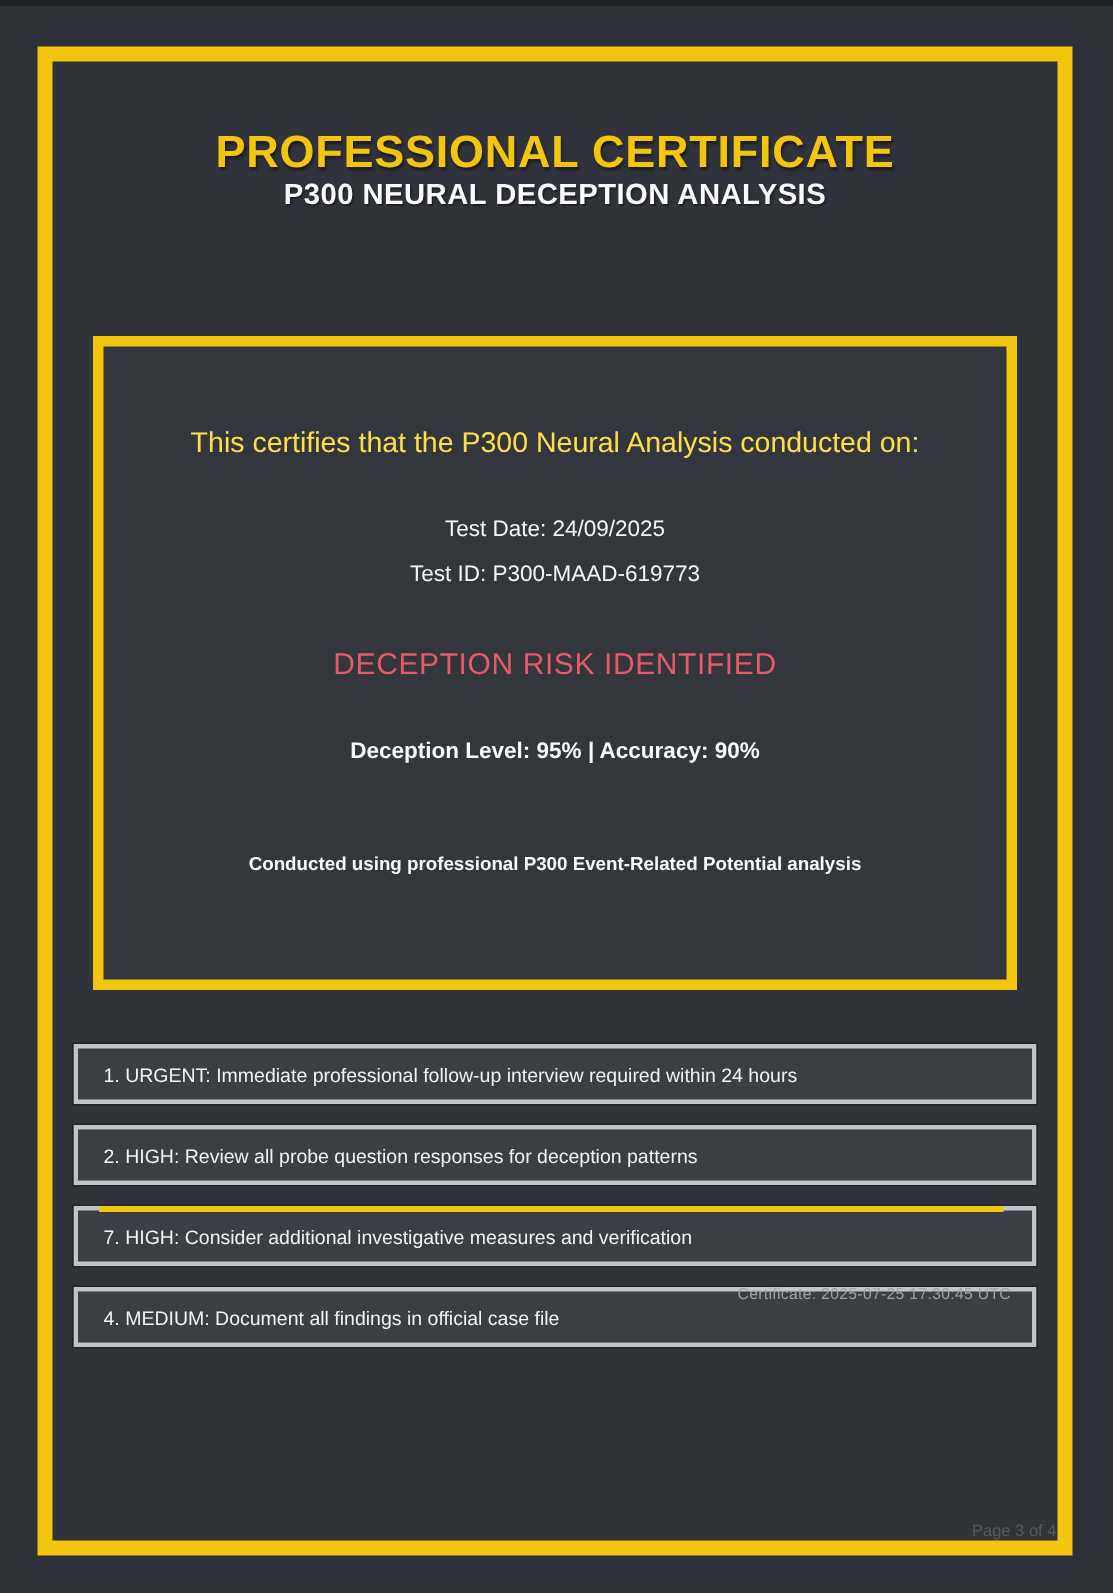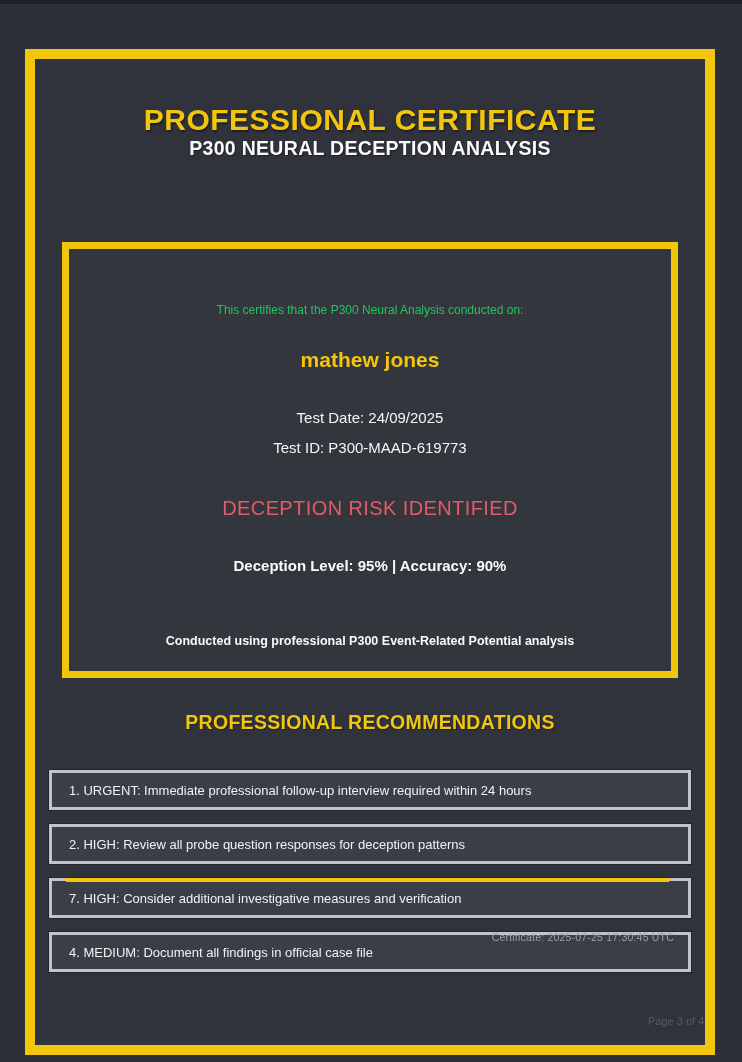--- a/index.html
+++ b/index.html
@@ -5,38 +5,38 @@
   html,body{margin:0;padding:0;}
   body{
     width:742px;height:1062px;overflow:hidden;
     background:#2b2d35;
     font-family:"Liberation Sans", sans-serif;
     -webkit-font-smoothing:antialiased;
   }
   .page{position:relative;width:742px;height:1062px;background:#2e3039;}
   .top-strip{position:absolute;top:0;left:0;width:742px;height:4px;background:#1d1f26;}
   .frame{
-    position:absolute;left:25px;top:49px;width:690px;height:1006px;
+    position:absolute;left:25px;top:31px;width:690px;height:1006px;
     box-sizing:border-box;border:10px solid var(--yellow);
     background:#31333c;text-align:center;
   }
   h1.title{
     margin:44px 0 0 0;font-size:30px;font-weight:bold;color:var(--yellow);
     letter-spacing:.5px;text-shadow:1px 2px 2px rgba(0,0,0,.45);
   }
   .subtitle{
     font-size:19.5px;font-weight:bold;color:#fafafa;
     letter-spacing:.3px;text-shadow:1px 1px 1px rgba(0,0,0,.4);
   }
   .result-box{
     box-sizing:border-box;width:616px;height:436px;margin:82px auto 0 auto;
     border:7px solid var(--yellow);background:#34363e;
     padding-top:54px;text-align:center;
   }
-  .intro{margin:0;font-size:12px;color:#22c55e;}
+  .intro{margin:0;font-size:19px;color:#fde047;}
   .name{margin-top:31px;font-size:21px;font-weight:bold;color:var(--yellow);}
   .meta{margin:0;font-size:15px;color:#f5f5f7;}
   .meta.date{margin-top:37px;}
   .meta.id{margin-top:13px;}
   .risk{
     margin-top:41px;font-size:20px;font-weight:normal;color:var(--red);
     letter-spacing:.4px;
   }
   .metrics{margin:37px 0 0 0;font-size:15px;font-weight:bold;color:#fafafa;}
   .method{margin:60px 0 0 0;font-size:12.5px;font-weight:bold;color:#fafafa;}
@@ -69,29 +69,27 @@
 
 <div class="page">
   <div class="top-strip"></div>
 
   <div class="frame">
     <h1 class="title">PROFESSIONAL CERTIFICATE</h1>
     <div class="subtitle">P300 NEURAL DECEPTION ANALYSIS</div>
 
     <div class="result-box">
       <p class="intro">This certifies that the P300 Neural Analysis conducted on:</p>
-      <div class="name">mathew jones</div>
       <p class="meta date">Test Date: 24/09/2025</p>
       <p class="meta id">Test ID: P300-MAAD-619773</p>
       <div class="risk">DECEPTION RISK IDENTIFIED</div>
       <p class="metrics">Deception Level: 95% | Accuracy: 90%</p>
       <p class="method">Conducted using professional P300 Event-Related Potential analysis</p>
     </div>
 
-    <h2 class="rec-heading">PROFESSIONAL RECOMMENDATIONS</h2>
 
     <div class="rec-list">
       <div class="rec">
         <span class="rec-text">1. URGENT: Immediate professional follow-up interview required within 24 hours</span>
       </div>
       <div class="rec">
         <span class="rec-text">2. HIGH: Review all probe question responses for deception patterns</span>
       </div>
       <div class="rec">
         <i class="accent-line"></i>

